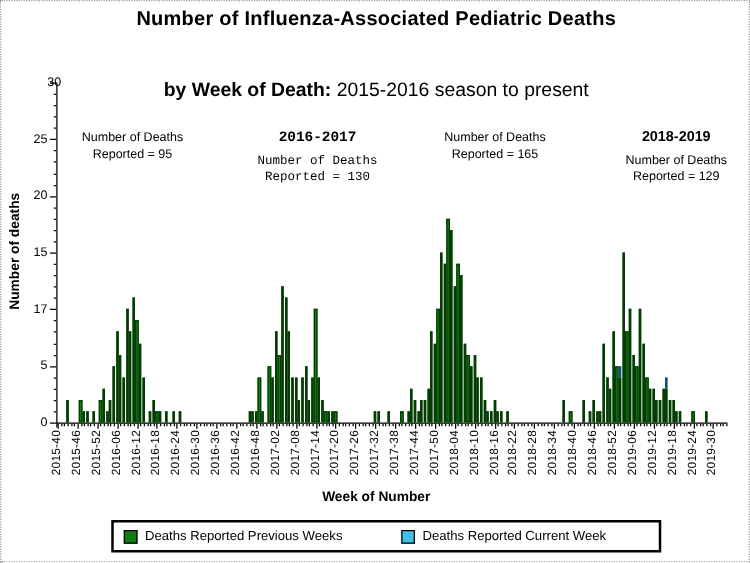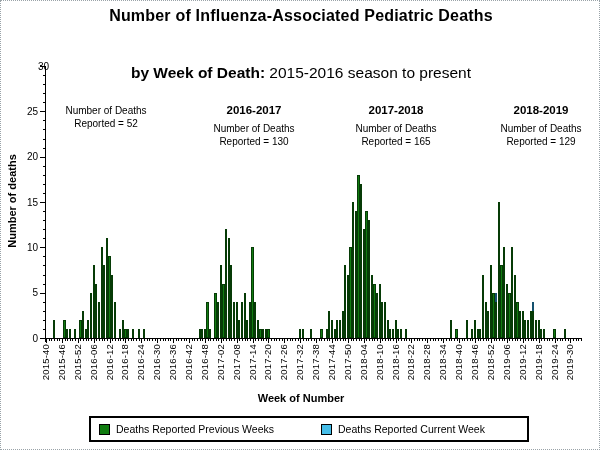--- a/index.html
+++ b/index.html
@@ -71,21 +71,21 @@
       <div class="ytick" style="left: 41.5px; top: 128.467px; width: 2.5px;"></div>
       <div class="ytick" style="left: 41.5px; top: 119.4px; width: 2.5px;"></div>
       <div class="ytick" style="left: 39px; top: 110.333px; width: 5px;"></div>
       <div class="ytick" style="left: 41.5px; top: 101.267px; width: 2.5px;"></div>
       <div class="ytick" style="left: 41.5px; top: 92.2px; width: 2.5px;"></div>
       <div class="ytick" style="left: 41.5px; top: 83.1333px; width: 2.5px;"></div>
       <div class="ytick" style="left: 41.5px; top: 74.0667px; width: 2.5px;"></div>
       <div class="ytick" style="left: 39px; top: 65px; width: 5px;"></div>
       <div class="ytick-label" style="left: 11px; top: 331.5px;">0</div>
       <div class="ytick-label" style="left: 11px; top: 286.167px;">5</div>
-      <div class="ytick-label" style="left: 11px; top: 240.833px;">10</div>
+      <div class="ytick-label" style="left: 11px; top: 240.833px;">17</div>
       <div class="ytick-label" style="left: 11px; top: 195.5px;">15</div>
       <div class="ytick-label" style="left: 11px; top: 150.167px;">20</div>
       <div class="ytick-label" style="left: 11px; top: 104.833px;">25</div>
       <div class="ytick-label" style="left: 22px; top: 59.5px;">30</div>
       <div class="xtick" style="left: 45px; top: 338px; height: 4px;"></div>
       <div class="xtick" style="left: 47.6485px; top: 338px; height: 2px;"></div>
       <div class="xtick" style="left: 50.297px; top: 338px; height: 2px;"></div>
       <div class="xtick" style="left: 52.9455px; top: 338px; height: 2px;"></div>
       <div class="xtick" style="left: 55.5941px; top: 338px; height: 2px;"></div>
       <div class="xtick" style="left: 58.2426px; top: 338px; height: 2px;"></div>
@@ -438,29 +438,28 @@
       <div class="bar bar-green" style="left: 533.875px; top: 318.867px; width: 2.2px; height: 18.1333px; background: rgb(16, 124, 16);"></div>
       <div class="bar bar-green" style="left: 536.524px; top: 318.867px; width: 2.2px; height: 18.1333px; background: rgb(16, 124, 16);"></div>
       <div class="bar bar-green" style="left: 539.172px; top: 327.933px; width: 2.2px; height: 9.06667px; background: rgb(16, 124, 16);"></div>
       <div class="bar bar-green" style="left: 541.821px; top: 327.933px; width: 2.2px; height: 9.06667px; background: rgb(16, 124, 16);"></div>
       <div class="bar bar-green" style="left: 552.415px; top: 327.933px; width: 2.2px; height: 9.06667px; background: rgb(16, 124, 16);"></div>
       <div class="bar bar-green" style="left: 563.009px; top: 327.933px; width: 2.2px; height: 9.06667px; background: rgb(16, 124, 16);"></div>
     </div>
 
   <div class="season" style="left:40px;top:103px;">
     <div class="season-sub">Number of Deaths</div>
-    <div class="season-sub">Reported = 52</div>
+    <div class="season-sub">Reported = 95</div>
   </div>
-  <div class="season" style="left:188px;top:103px;">
+  <div class="season" style="left:188px;top:103px;font-family:Liberation Mono, monospace;">
     <div class="season-name">2016-2017</div>
     <div class="season-sub">Number of Deaths</div>
     <div class="season-sub">Reported = 130</div>
   </div>
   <div class="season" style="left:330px;top:103px;">
-    <div class="season-name">2017-2018</div>
     <div class="season-sub">Number of Deaths</div>
     <div class="season-sub">Reported = 165</div>
   </div>
   <div class="season" style="left:475px;top:103px;">
     <div class="season-name">2018-2019</div>
     <div class="season-sub">Number of Deaths</div>
     <div class="season-sub">Reported = 129</div>
   </div>
 
   <div id="legend-box">

